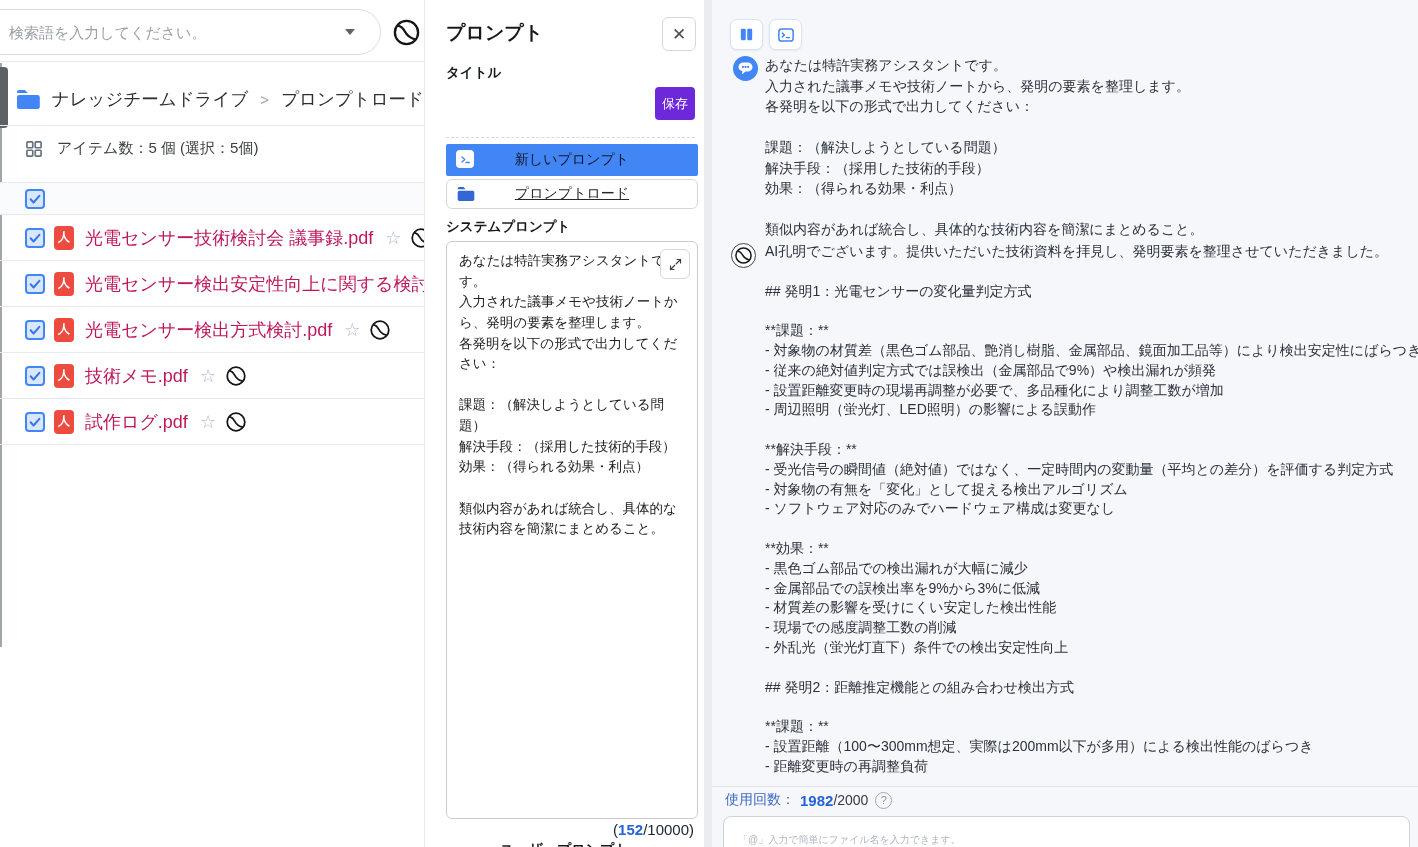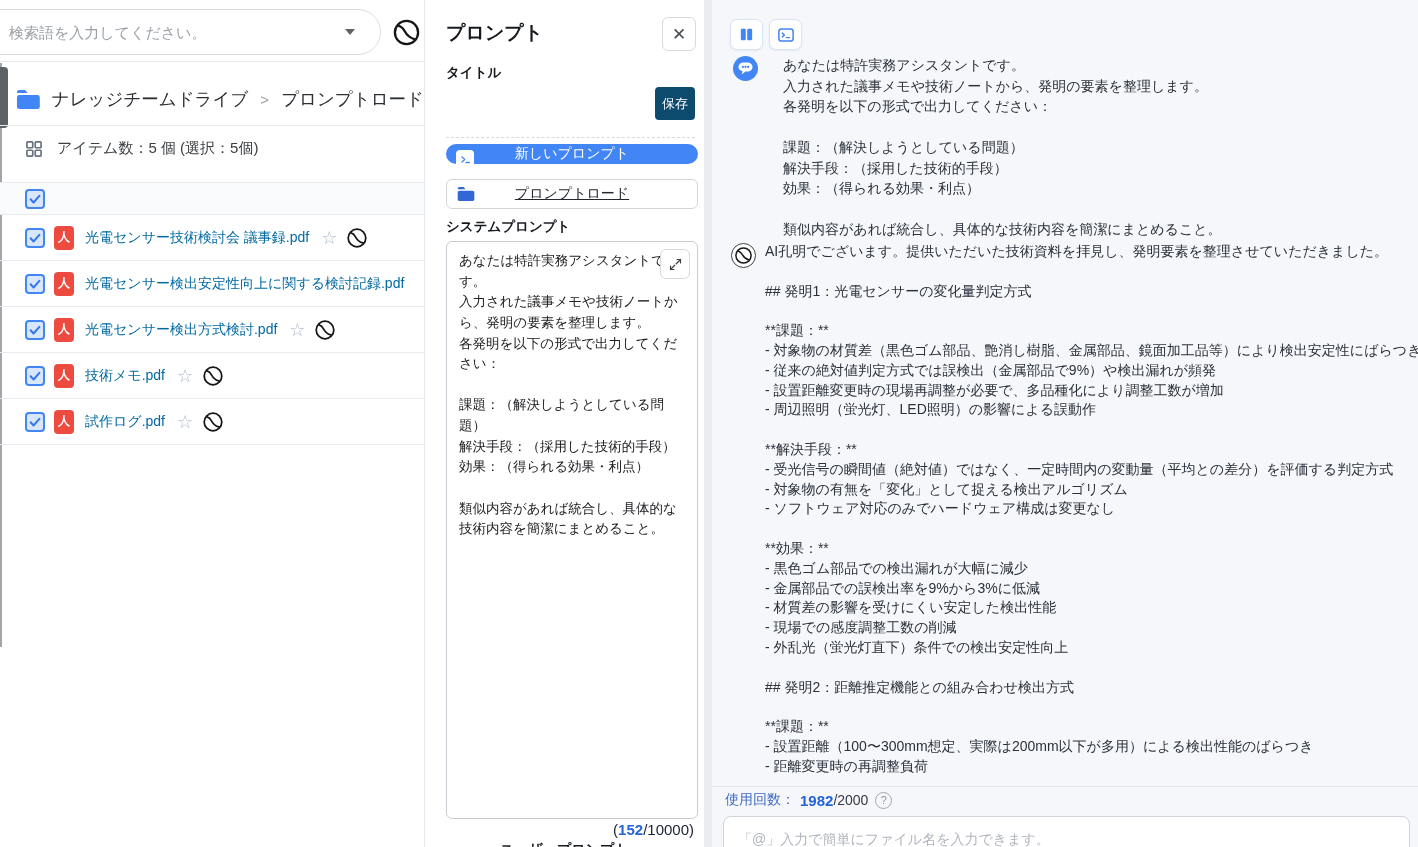--- a/index.html
+++ b/index.html
@@ -26,44 +26,44 @@
   .bc-sep{color:#9aa0a6;font-size:15px;margin:0 1px;}
   .count-row{position:absolute;left:24px;top:139px;height:30px;display:flex;align-items:flex-start;gap:13px;
              font-size:15px;color:#3c4043;}
   .grid-ic{width:20px;height:20px;color:#66707f;}
   .selall{position:absolute;left:0;top:182px;width:100%;height:33px;background:#fafbfd;
           border-top:1px solid #e8eaed;border-bottom:1px solid #e8eaed;display:flex;align-items:center;
           padding-left:25px;}
   .files{position:absolute;left:0;top:215px;width:100%;}
   .frow{height:46px;border-bottom:1px solid #e8eaed;display:flex;align-items:center;padding-left:25px;gap:9px;
         white-space:nowrap;overflow:hidden;}
-  .fname{font-size:14px;color:#0369a1;margin-left:2px;}
+  .fname{font-size:18px;color:#be185d;margin-left:2px;}
   .star{font-size:18px;color:#a9b6cc;margin-left:3px;line-height:1;}
   .sync{width:22px;height:22px;color:#151515;flex:none;}
   .cbx{width:20px;height:20px;border:2px solid #4285f4;background:#d9e7fd;border-radius:4px;
        display:flex;align-items:center;justify-content:center;flex:none;}
   .ck{width:14px;height:14px;color:#3576ee;}
   .pdf{width:20px;height:24px;background:#ee4b40;border-radius:4px;color:#fff;font-size:12px;font-weight:700;
        display:flex;align-items:center;justify-content:center;flex:none;}
 
   
   .mid{position:absolute;left:424px;top:0;width:280px;height:847px;background:#fff;border-left:1px solid #e7eaee;padding-left:20px;}
   .gap{position:absolute;left:704px;top:0;width:8px;height:847px;background:#e9ecf1;}
   .mid-title{position:absolute;left:21px;top:20px;font-size:19px;font-weight:700;color:#15191e;}
   .close-btn{position:absolute;right:8px;top:17px;width:34px;height:34px;border:1px solid #d6d9de;border-radius:6px;
              background:#fff;display:flex;align-items:center;justify-content:center;font-size:17px;color:#4a4f55;
              cursor:pointer;}
   .lbl{position:absolute;left:21px;font-size:13.5px;font-weight:700;color:#15191e;}
   .title-input{position:absolute;left:21px;top:87px;width:205px;height:33px;border:1px solid #c9cdd3;border-radius:4px;
                font-size:14px;padding:0 10px;color:#202124;font-family:inherit;outline:none;}
-  .save-btn{position:absolute;right:9px;top:87px;width:40px;height:33px;background:#0c4a6e;border:none;border-radius:4px;
+  .save-btn{position:absolute;right:9px;top:87px;width:40px;height:33px;background:#6d28d9;border:none;border-radius:4px;
             color:#fff;font-size:13px;font-family:inherit;cursor:pointer;}
   .dash{position:absolute;left:21px;right:9px;top:137px;border-top:1px dashed #d6d9de;}
-  .btn-new{position:absolute;left:21px;top:144px;width:252px;height:20px;background:#4285f4;border:none;border-radius:14px;
-           color:#ffffff;font-size:14px;display:flex;align-items:center;justify-content:center;font-family:inherit;cursor:pointer;}
+  .btn-new{position:absolute;left:21px;top:144px;width:252px;height:32px;background:#4285f4;border:none;border-radius:2px;
+           color:#0f172a;font-size:14px;display:flex;align-items:center;justify-content:center;font-family:inherit;cursor:pointer;}
   .term-badge{position:absolute;left:10px;top:6px;width:18px;height:18px;background:#fff;border-radius:4px;
               display:flex;align-items:center;justify-content:center;color:#4285f4;}
   .btn-load{position:absolute;left:21px;top:179px;width:252px;height:30px;background:#fff;border:1px solid #d2d6db;
             border-radius:6px;color:#23272e;font-size:14px;display:flex;align-items:center;justify-content:center;
             font-family:inherit;cursor:pointer;text-decoration:underline;}
   .load-folder{position:absolute;left:10px;top:6px;width:18px;height:16px;color:#3367d6;}
   .sys-ta{position:absolute;left:21px;top:241px;width:252px;height:578px;border:1px solid #c9cdd3;border-radius:6px;
           padding:9px 12px;font-size:13.5px;line-height:1.53;color:#202124;resize:none;font-family:inherit;outline:none;}
   .expand-btn{position:absolute;right:14px;top:249px;width:30px;height:30px;background:#fff;border:1px solid #d6d9de;
               border-radius:6px;display:flex;align-items:center;justify-content:center;color:#3c4043;cursor:pointer;}
@@ -73,33 +73,33 @@
              color:#15191e;white-space:nowrap;}
 
   
   .right{position:absolute;left:712px;top:0;width:706px;height:847px;background:#f6f7fa;overflow:hidden;}
   .toolbar{position:absolute;left:18px;top:19px;display:flex;gap:6px;}
   .tool-btn{width:33px;height:31px;background:#fff;border:1px solid #d7e3f8;border-radius:7px;
             box-shadow:0 1px 2px rgba(60,64,67,.08);display:flex;align-items:center;justify-content:center;
             color:#4285f4;cursor:pointer;}
   .avatar-user{position:absolute;left:21px;top:56px;width:25px;height:25px;border-radius:50%;background:#4285f4;
                display:flex;align-items:center;justify-content:center;}
-  .msg-user-text{position:absolute;left:71px;top:55px;font-size:14px;line-height:20.5px;color:#2a313b;white-space:pre;}
+  .msg-user-text{position:absolute;left:53px;top:55px;font-size:14px;line-height:20.5px;color:#2a313b;white-space:pre;}
   .avatar-ai{position:absolute;left:19px;top:243px;width:25px;height:25px;border-radius:50%;border:1.5px solid #3f4347;
              background:#fff;display:flex;align-items:center;justify-content:center;color:#17191b;}
   .msg-ai-text{position:absolute;left:53px;top:242px;font-size:14px;line-height:19.8px;color:#2a313b;white-space:pre;}
   .r-hr{position:absolute;left:0;right:0;top:786px;height:1px;background:#e2e5e9;}
   .usage{position:absolute;left:13px;top:791px;font-size:14px;color:#3f6ac4;display:flex;align-items:center;}
   .usage .uval{color:#2362d8;font-weight:700;font-size:15px;margin-left:5px;}
   .usage .utot{color:#333a44;}
   .help{width:17px;height:17px;border-radius:50%;border:1.5px solid #a3a9b1;color:#8d939b;font-size:11px;
         display:flex;align-items:center;justify-content:center;margin-left:7px;}
   .chat-input-wrap{position:absolute;left:11px;right:8px;top:816px;height:46px;background:#fff;
                    border:1px solid #cfd4db;border-radius:8px;display:flex;align-items:center;}
-  .chat-input{flex:1;border:none;outline:none;font-size:14px;padding:0 14px;color:#0369a1;background:transparent;
+  .chat-input{flex:1;border:none;outline:none;font-size:10px;padding:0 14px;color:#0369a1;background:transparent;
               font-family:inherit;}
   .chat-input::placeholder{color:#b0b5bd;}
 </style>
 </head>
 <body>
 
 <svg width="0" height="0" style="position:absolute" aria-hidden="true">
   <defs>
     <symbol id="sym-sync" viewBox="0 0 24 24">
       <circle cx="12" cy="12" r="9.6" fill="none" stroke="currentColor" stroke-width="1.9"></circle>

